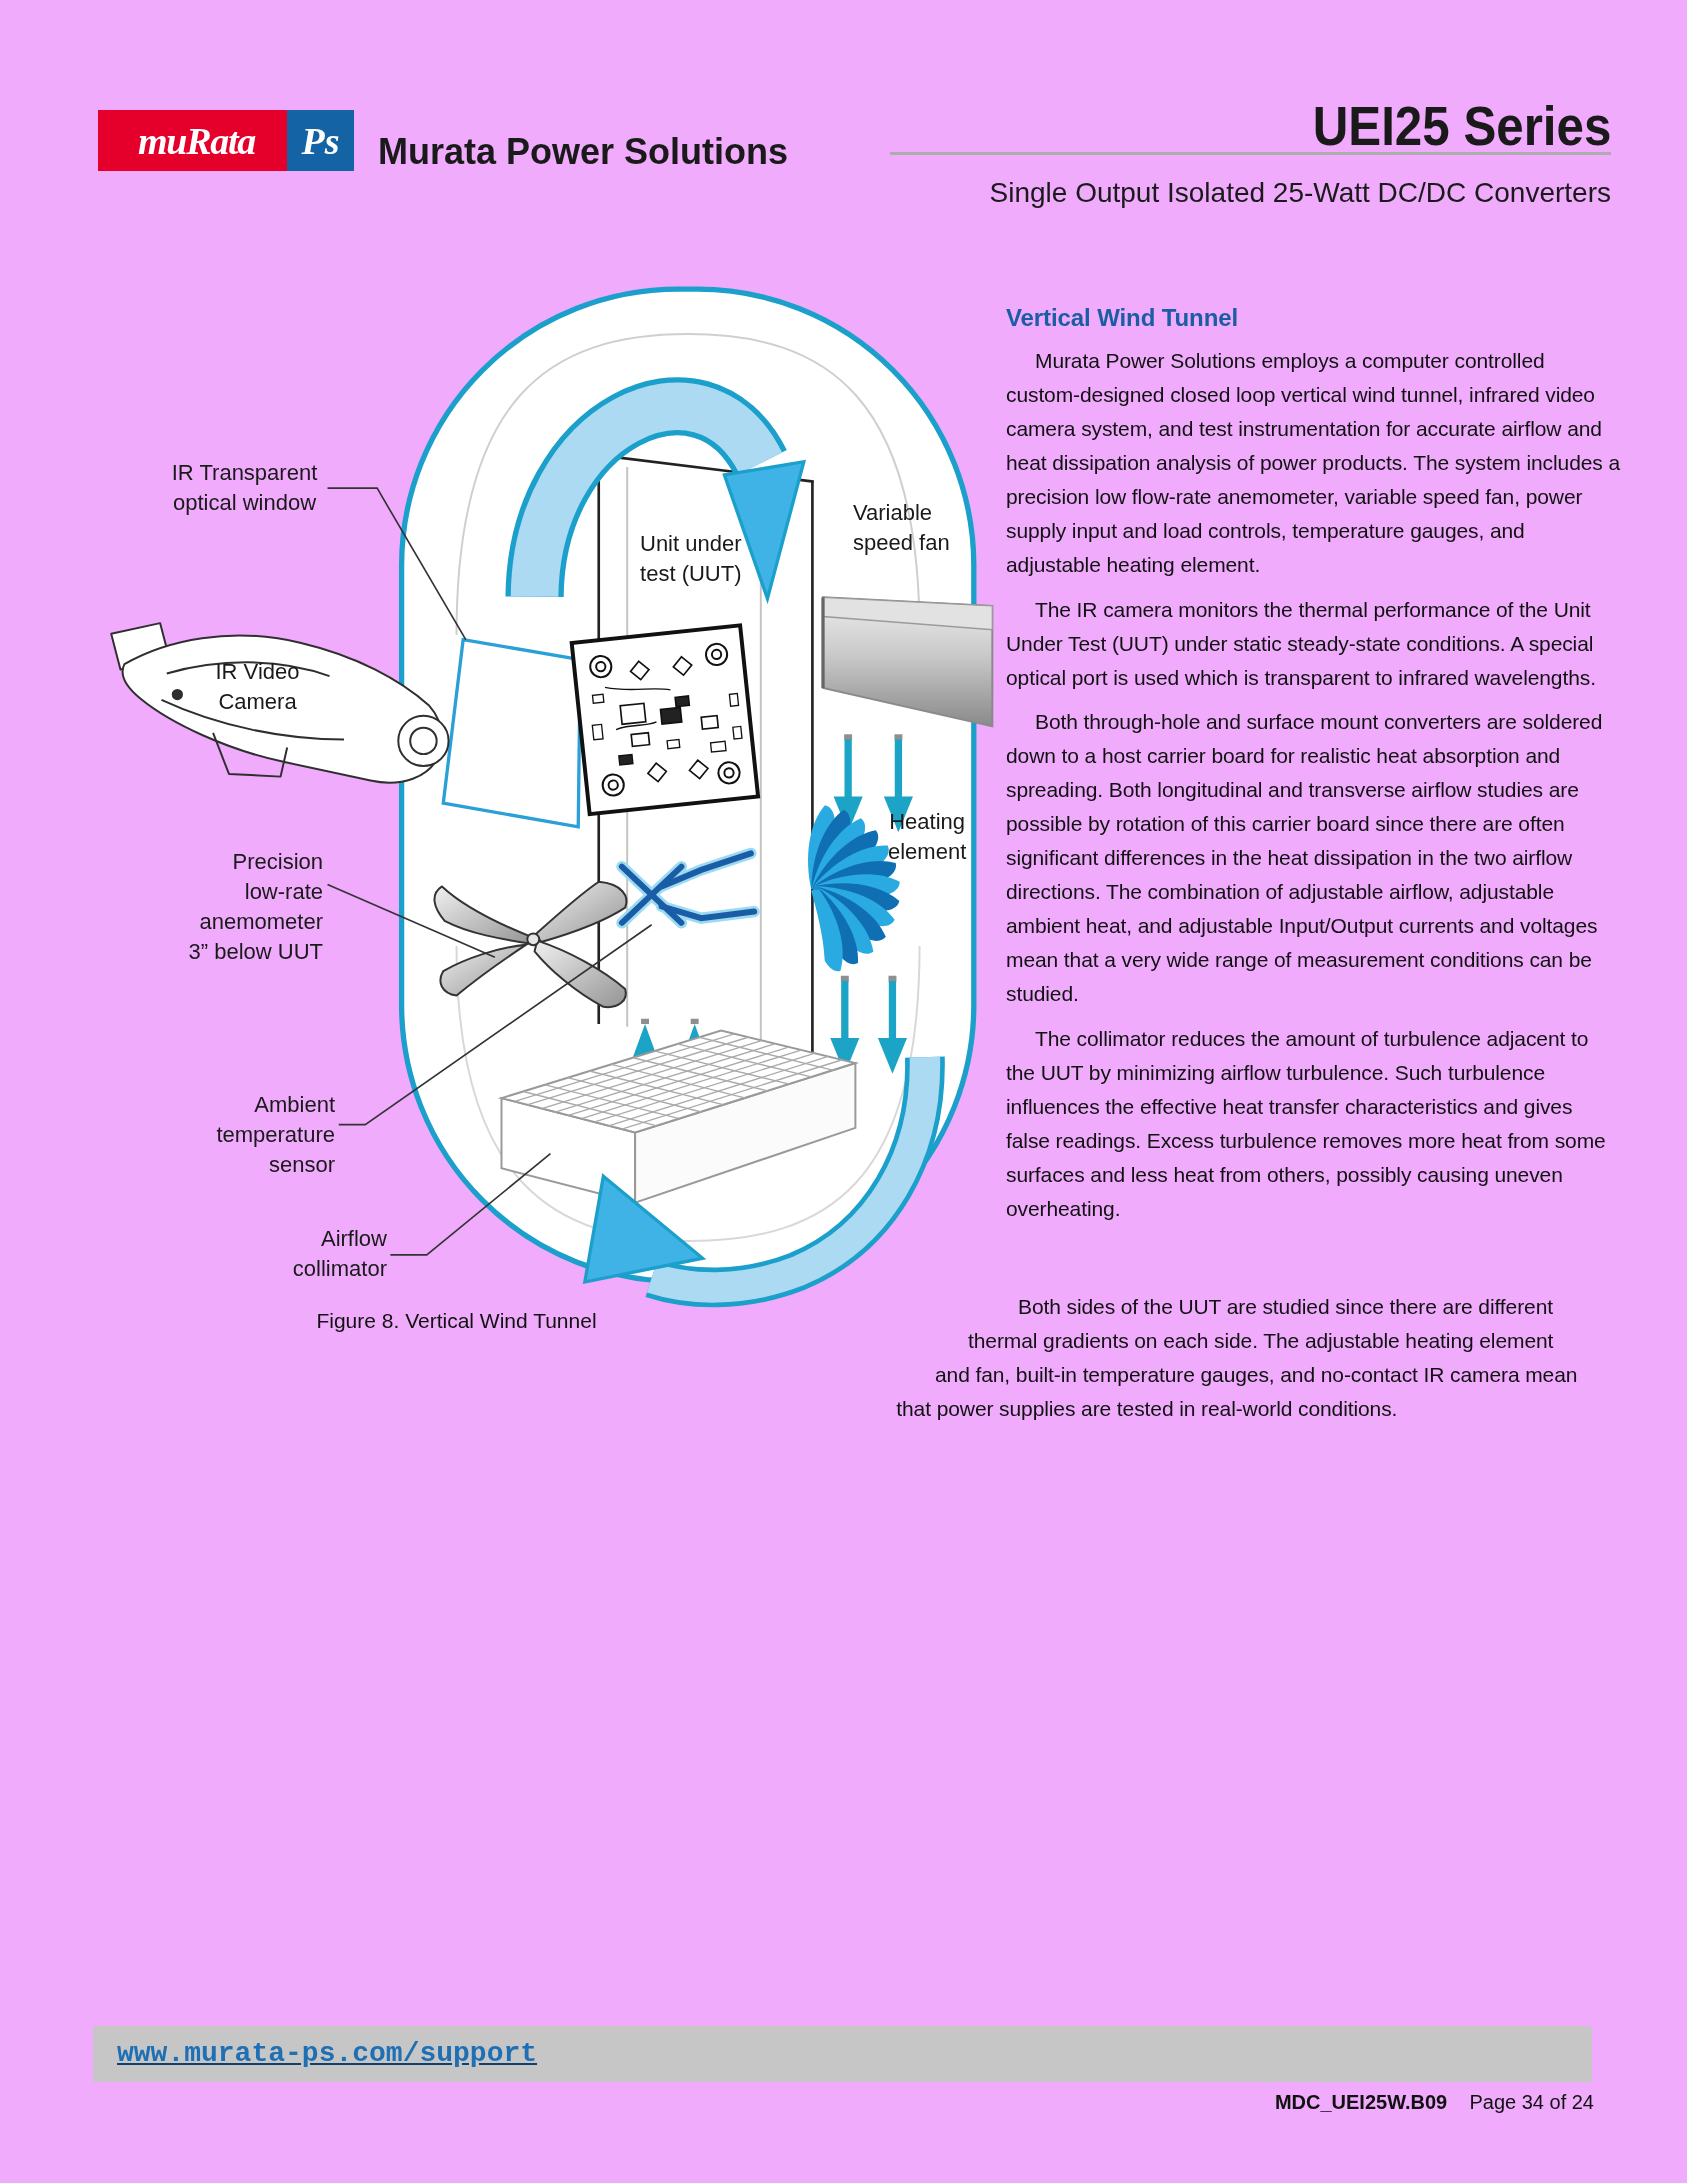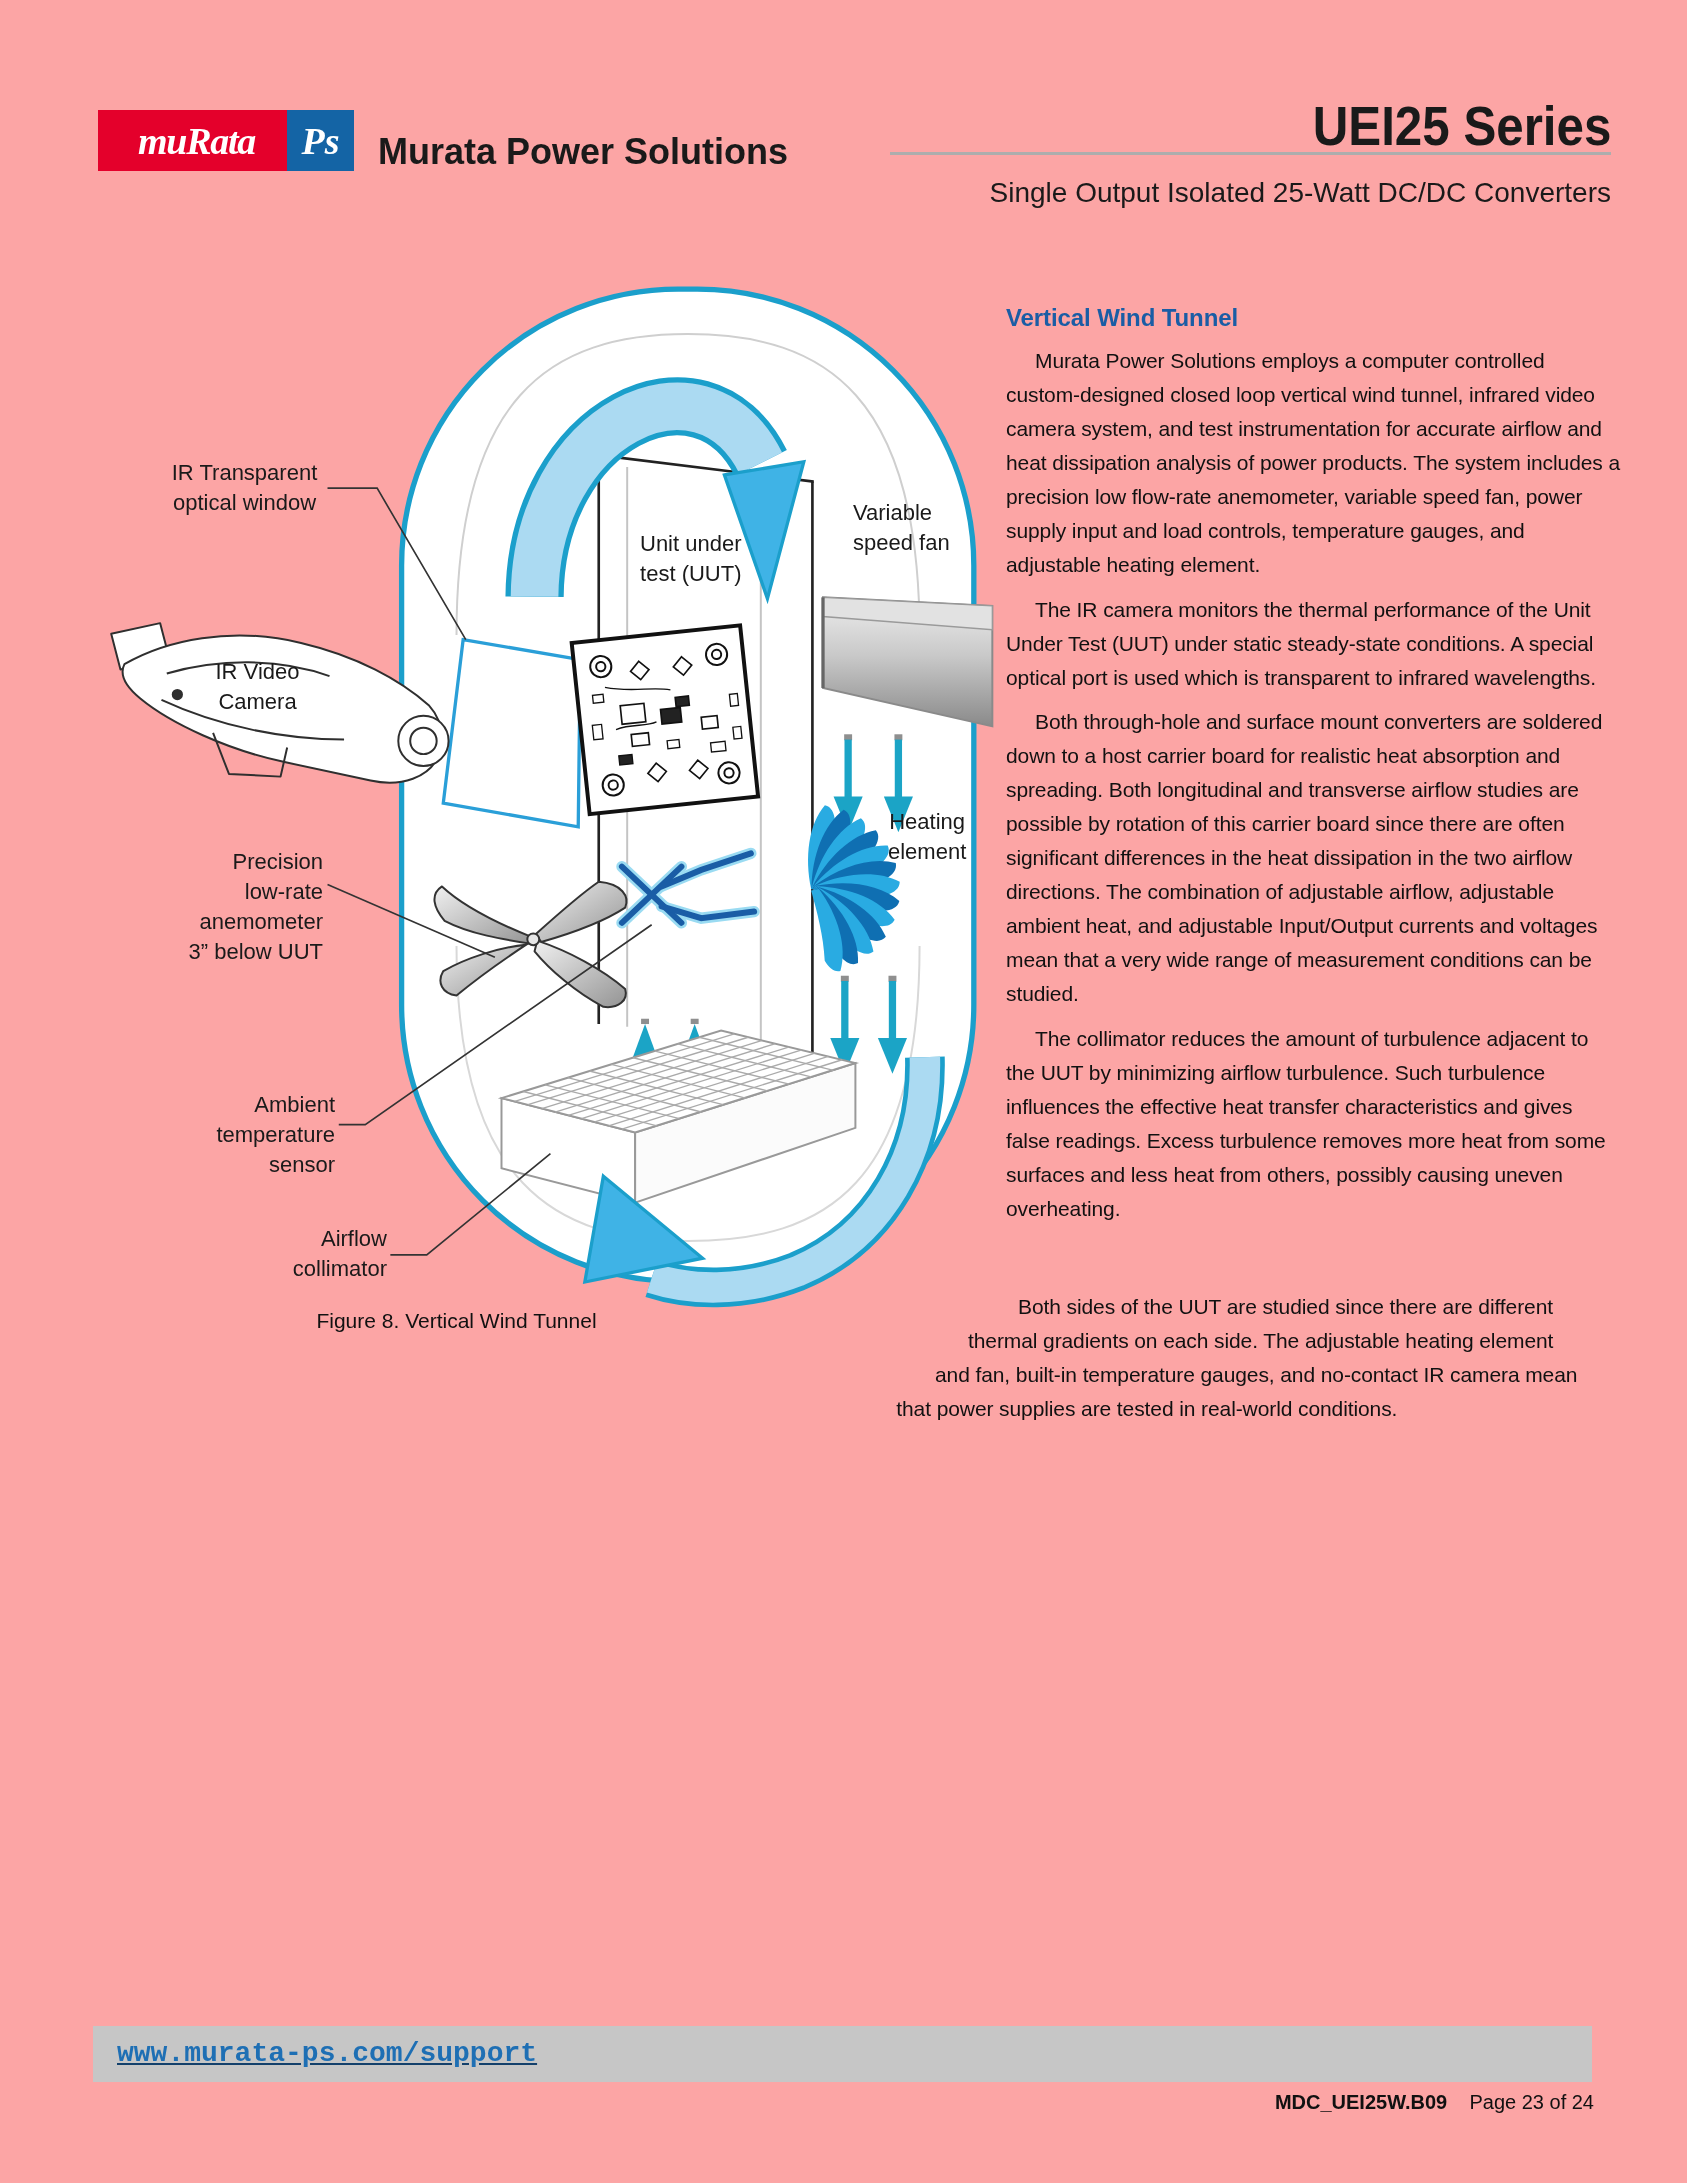--- a/index.html
+++ b/index.html
@@ -1,16 +1,16 @@
 <!DOCTYPE html>
 <html style="font-size:10.6px"><head>
 <meta charset="utf-8">
 <style>
   html,body{margin:0;padding:0;background:#fff;}
-  .page{position:relative;width:1687px;height:2183px;background:#fca5a5;overflow:hidden;
+  .page{position:relative;width:1687px;height:2183px;background:#f0abfc;overflow:hidden;
         font-family:"Liberation Sans","DejaVu Sans",sans-serif;color:#111;}
   
   .logo-red{position:absolute;left:98px;top:110px;width:197px;height:61px;background:#E4002B;
             display:flex;align-items:center;justify-content:center;}
   .logo-red span{color:#fff;font-family:"Liberation Serif","DejaVu Serif",serif;
             font-style:italic;font-weight:bold;font-size:38px;letter-spacing:-1.3px;}
   .logo-blue{position:absolute;left:287px;top:110px;width:67px;height:61px;background:#1464A5;
             display:flex;align-items:center;justify-content:center;}
   .logo-blue span{color:#fff;font-family:"Liberation Serif","DejaVu Serif",serif;
             font-style:italic;font-weight:bold;font-size:38px;}
@@ -302,17 +302,17 @@
     <div class="wl2">and fan, built-in temperature gauges, and no-contact IR camera mean</div>
     <div class="wl3">that power supplies are tested in real-world conditions.</div>
   </div>
 
   <div class="footer-bar">
     <a class="support-link">www.murata-ps.com/support</a>
   </div>
   <div class="doc-line">
     <span class="ref">MDC_UEI25W.B09</span>
     <span>&nbsp;&nbsp;</span>
-    <span>Page 23 of 24</span>
+    <span>Page 34 of 24</span>
   </div>
 
 </div>
 
 
 </body></html>

